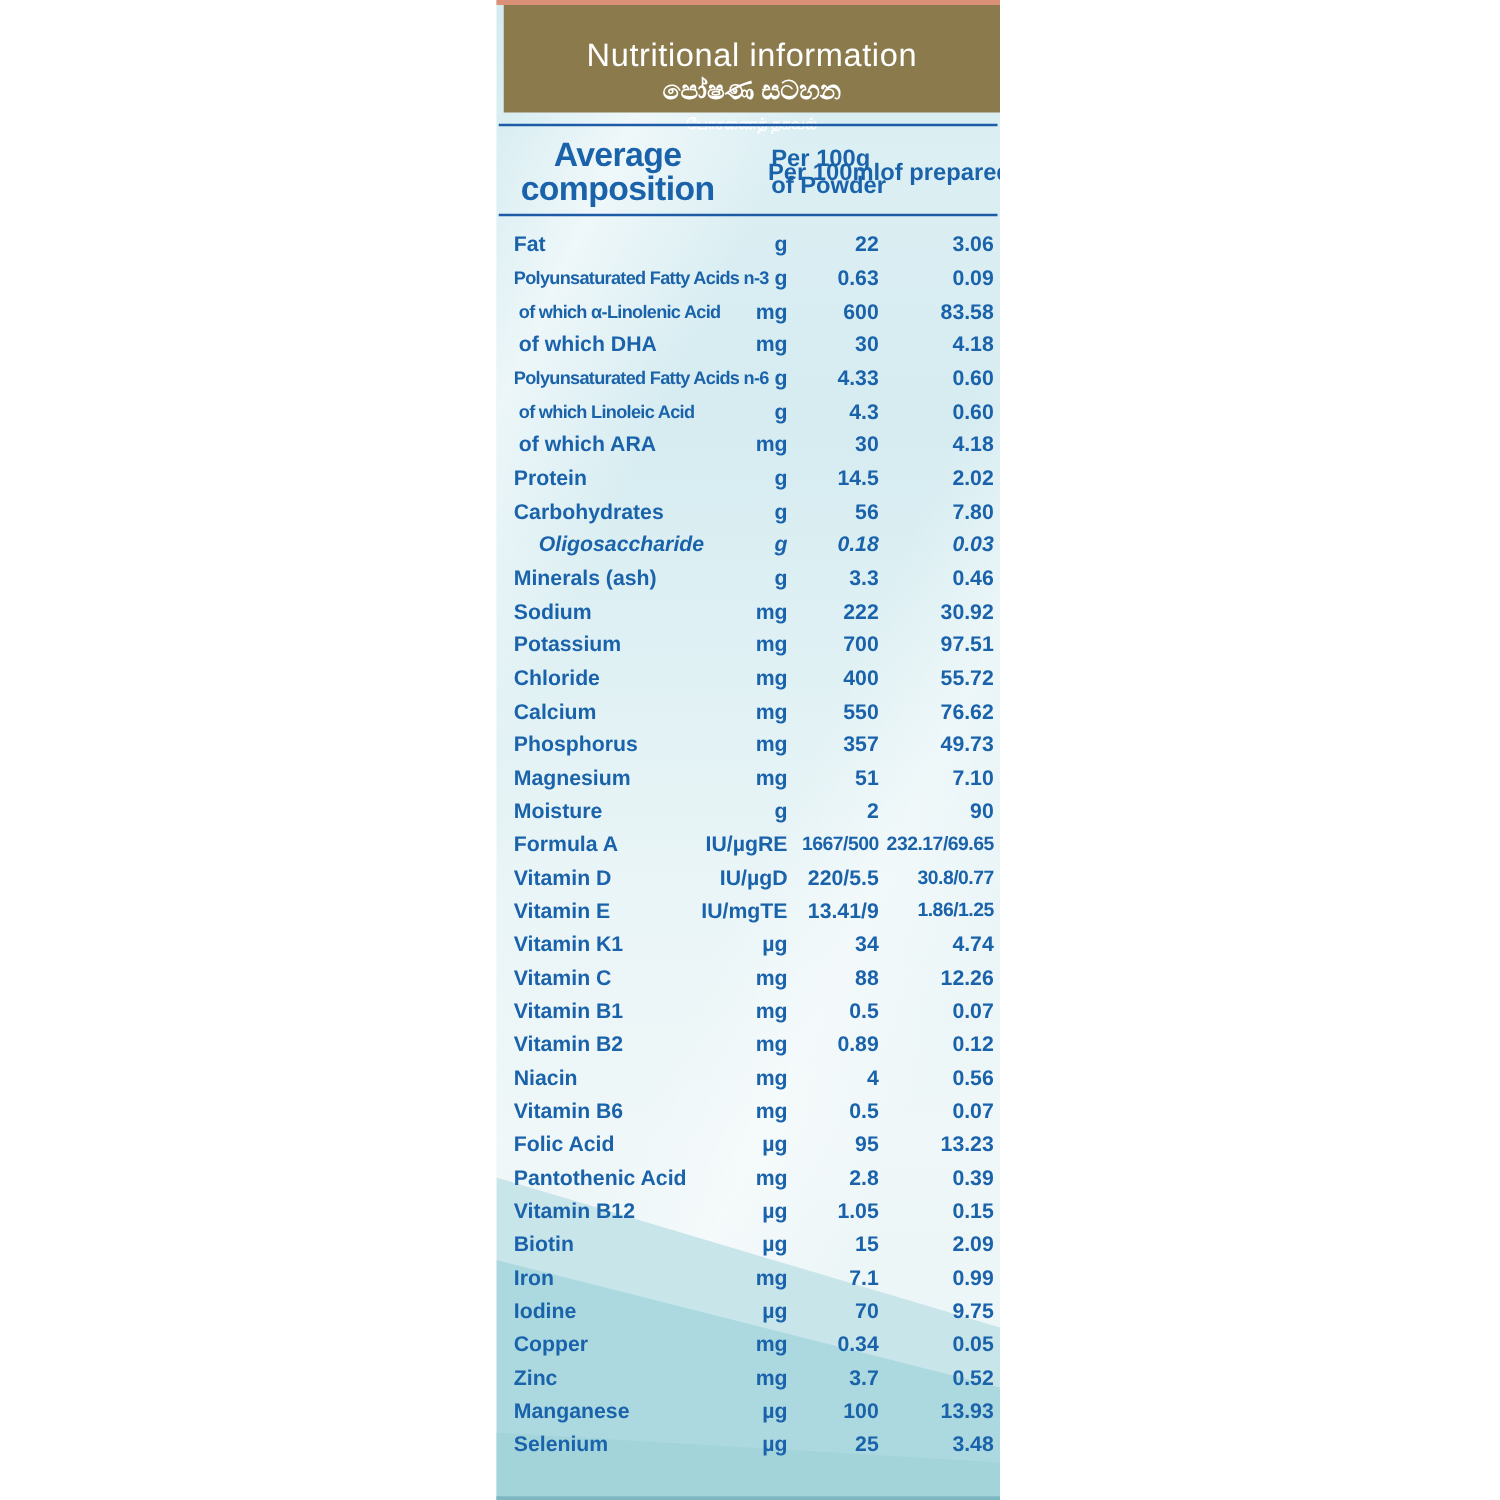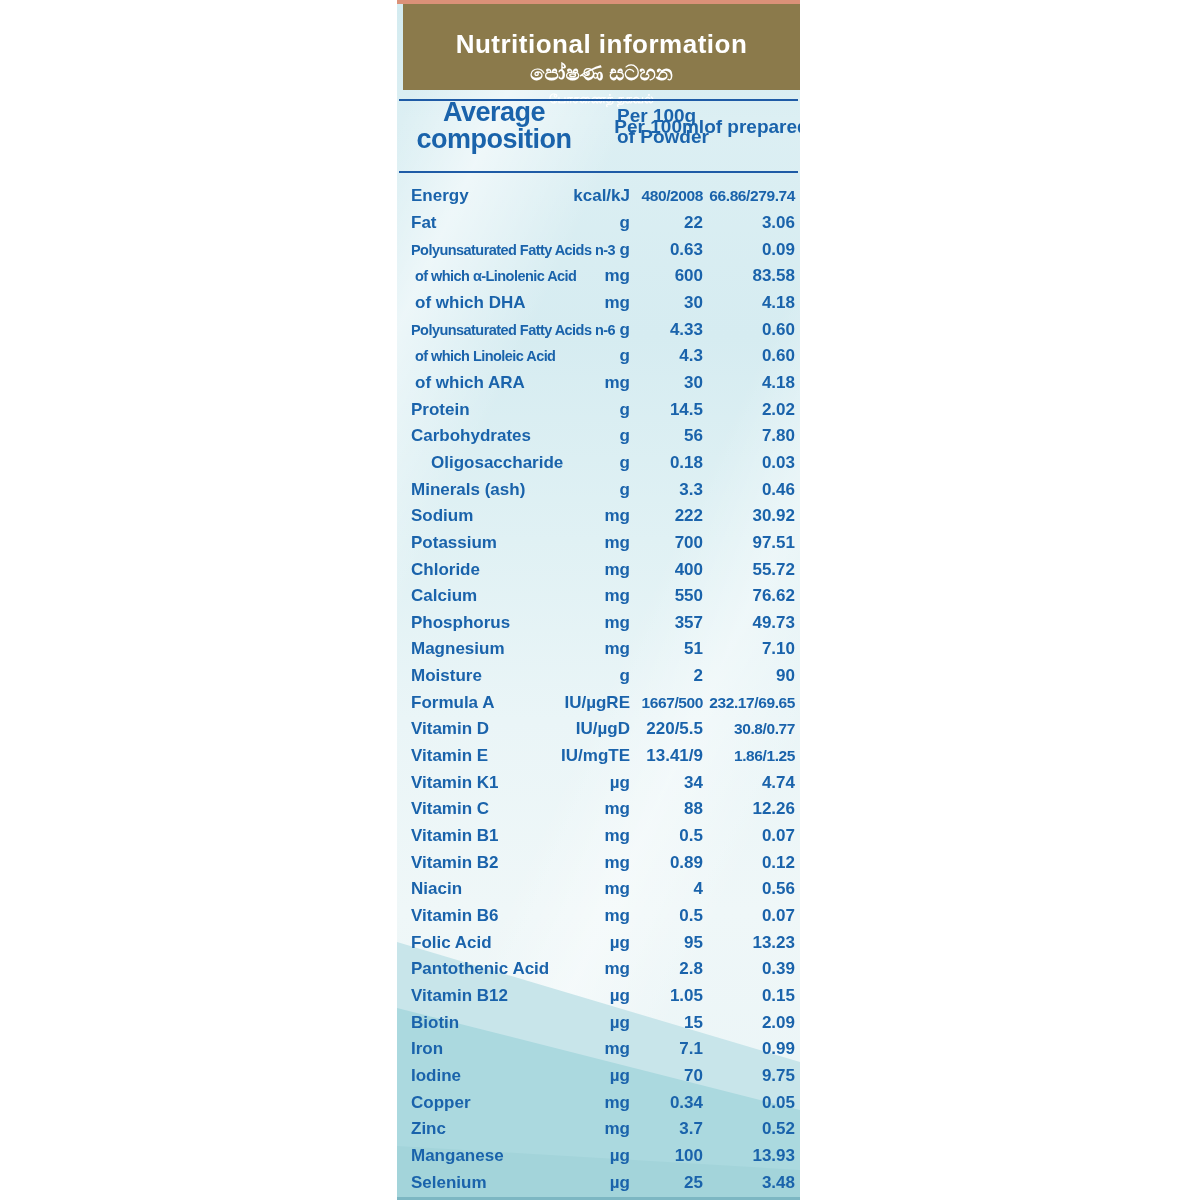--- a/index.html
+++ b/index.html
@@ -25,29 +25,29 @@
   .bg-wave3 { position:absolute; inset:0; background:#a3d4da; clip-path:polygon(0 95.5%,100% 97.5%,100% 100%,0 100%); }
   .bottom-rule { position:absolute; left:0; right:0; bottom:0; height:3px; background:#7db7c3; }
 
   .top-edge { position:absolute; left:0; top:0; width:100%; height:4px; background:var(--salmon,#db9178); }
 
   .brown-header {
     position:absolute; left:6px; top:4px; width:397px; height:86px;
     background:var(--brown,#8b7a4b); color:#ffffff; text-align:center;
     display:flex; flex-direction:column; justify-content:center; gap:0;
   }
-  .brown-header .t-en { font-size:26px; font-weight:700; line-height:30px; letter-spacing:.5px;margin-top:46px; }
+  .brown-header .t-en { font-size:26px; font-weight:400; line-height:30px; letter-spacing:.5px;margin-top:46px; }
   .brown-header .t-si { font-size:21px; font-weight:700; line-height:27px; }
   .brown-header .t-ta { font-size:12px; font-weight:700; line-height:26px; }
 
   .rule { position:absolute; left:2px; right:2px; height:2px; background:var(--rule,#1e5ba6); }
   .rule-top { top:99px; }
   .rule-mid { top:171px; }
 
-  .thead { position:absolute; left:0; top:91px; width:100%; height:60px; color:var(--blue,#1a63ab); }
+  .thead { position:absolute; left:0; top:103px; width:100%; height:60px; color:var(--blue,#1a63ab); }
   .th-left {
     position:absolute; left:22px; top:0; width:150px; height:70px;
     display:flex; align-items:center; justify-content:center; text-align:center;
     font-size:27px; font-weight:700; line-height:27px; letter-spacing:-.5px;
   }
   .th-mid {
     position:absolute; right:97px; top:0; width:86px; height:70px;
     display:flex; flex-direction:column; align-items:flex-start; justify-content:center;
     font-size:19px; font-weight:700; line-height:21px; white-space:nowrap;
   }
@@ -57,21 +57,21 @@
     font-size:19px; font-weight:700; line-height:21px; white-space:nowrap;
   }
 
   .tbody { position:absolute; left:0; top:183px; width:100%; }
   .row {
     display:flex; align-items:center; height:26.66px;
     padding:0 5px 0 14px; color:var(--blue,#1a63ab);
     font-size:17px; font-weight:700; white-space:nowrap;
   }
   .row.indent-1 { padding-left:18px; }
-  .row.indent-2 { padding-left:34px; }
+  .row.indent-2 { padding-left:34px;font-style:italic; }
   .c-name { flex:1 1 auto; min-width:0; overflow:visible; }
   .c-name.long { font-size:14.5px; letter-spacing:-.55px; }
   .c-unit, .c-100g, .c-100ml { flex:0 0 auto; display:flex; justify-content:flex-end; }
   .c-unit  { width:54px; }
   .c-100g  { width:73px; }
   .c-100ml { width:92px; }
   .tight   { font-size:15.5px; letter-spacing:-.4px; }
 </style>
 </head>
 <body>
@@ -104,26 +104,20 @@
       <div class="th-right">
         <span>Per 100ml</span>
         <span>of prepared</span>
         <span>Formula</span>
       </div>
     </div>
 
     <div class="rule rule-mid"></div>
 
     <div class="tbody" id="rows">
-  <div class="row indent-0">
-    <span class="c-name">Energy</span>
-    <span class="c-unit">kcal/kJ</span>
-    <span class="c-100g tight">480/2008</span>
-    <span class="c-100ml tight">66.86/279.74</span>
-  </div>
 
   <div class="row indent-0">
     <span class="c-name">Fat</span>
     <span class="c-unit">g</span>
     <span class="c-100g">22</span>
     <span class="c-100ml">3.06</span>
   </div>
 
   <div class="row indent-0">
     <span class="c-name long">Polyunsaturated Fatty Acids n-3</span>

